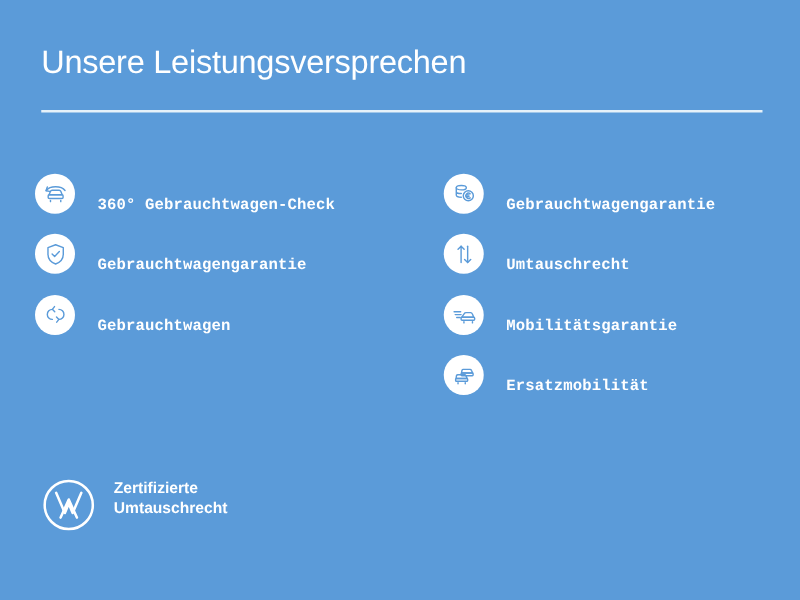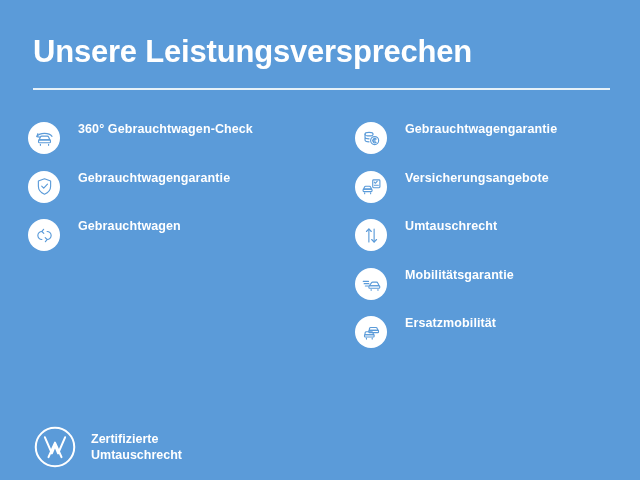--- a/index.html
+++ b/index.html
@@ -9,22 +9,22 @@
     font-family:"Liberation Sans", sans-serif;
     overflow:hidden;
     position:relative;
   }
   .page { position:absolute; inset:0; padding:0 33px; }
 
   .page-title {
     position:absolute;
     left:33px;
     top:34px;
-    font-size:31px;
-    font-weight:bold;
+    font-size:26px;
+    font-weight:normal;
     color:#ffffff;
     letter-spacing:-0.2px;
     white-space:nowrap;
   }
   .title-divider {
     position:absolute;
     left:33px;
     top:88px;
     width:577px;
     height:2px;
@@ -37,22 +37,23 @@
     left:0; right:0;
     top:122px;
     display:flex;
   }
   .column { flex:0 0 auto; }
   .column.left  { margin-left:28px; width:327px; }
   .column.right { margin-left:0px;  width:280px; }
 
   .feature {
     display:flex;
-    align-items:flex-start;
+    align-items:flex-end;
     height:48.6px;
+    font-family:Liberation Mono, monospace;
   }
   .feature-icon {
     width:32px; height:32px;
     flex:0 0 32px;
     border-radius:50%;
     background:#ffffff;
     display:flex;
     align-items:center;
     justify-content:center;
   }
@@ -62,23 +63,23 @@
     font-size:12.5px;
     font-weight:bold;
     color:#ffffff;
     white-space:nowrap;
     letter-spacing:0.1px;
   }
 
   .brand {
     position:absolute;
     left:33px;
-    top:425px;
-    display:flex;
-    align-items:center;
+    top:382px;
+    display:flex;
+    align-items:flex-start;
   }
   .brand-logo { width:44px; height:44px; flex:0 0 44px; }
   .brand-text {
     margin-left:14px;
     font-size:12.5px;
     font-weight:bold;
     color:#ffffff;
     line-height:16px;
   }
   .brand-text div { white-space:nowrap; }
@@ -141,32 +142,20 @@
           <svg width="21" height="21" viewBox="0 0 24 24" fill="none" stroke="#5b9bd9" stroke-width="1.3" stroke-linecap="round" stroke-linejoin="round">
             <ellipse cx="9.2" cy="7" rx="4.6" ry="2"></ellipse>
             <path d="M4.6 7v3.4c0 1.1 2.1 2 4.6 2M4.6 10.4v3.4c0 1.1 2.1 2 4.6 2"></path>
             <circle cx="15.6" cy="14.4" r="4.6"></circle>
             <path d="M17.3 12.6a2.4 2.4 0 1 0 0 3.7M13.6 13.6h2.6M13.6 15.1h2.6"></path>
           </svg>
         </span>
         <span class="feature-label">Gebrauchtwagengarantie</span>
       </div>
 
-      <div class="feature">
-        <span class="feature-icon">
-          <svg width="21" height="21" viewBox="0 0 24 24" fill="none" stroke="#5b9bd9" stroke-width="1.3" stroke-linecap="round" stroke-linejoin="round">
-            <path d="M3 15h9l-1-2.4a1.4 1.4 0 0 0-1.3-.9H5.3a1.4 1.4 0 0 0-1.3.9L3 15z"></path>
-            <rect x="2.4" y="15" width="10.2" height="2.8" rx="0.9"></rect>
-            <path d="M4.2 19.2v1M11 19.2v1"></path>
-            <rect x="13.4" y="4.4" width="8.2" height="9" rx="1"></rect>
-            <path d="M15.2 7.1l1.2 1.2 2.2-2.4M15.2 10.6h4.6"></path>
-          </svg>
-        </span>
-        <span class="feature-label">Versicherungsangebote</span>
-      </div>
 
       <div class="feature">
         <span class="feature-icon">
           <svg width="21" height="21" viewBox="0 0 24 24" fill="none" stroke="#5b9bd9" stroke-width="1.3" stroke-linecap="round" stroke-linejoin="round">
             <path d="M9 19.4V4.6"></path>
             <path d="M6.2 7.4 9 4.6l2.8 2.8"></path>
             <path d="M15 4.6v14.8"></path>
             <path d="M12.2 16.6 15 19.4l2.8-2.8"></path>
           </svg>
         </span>

